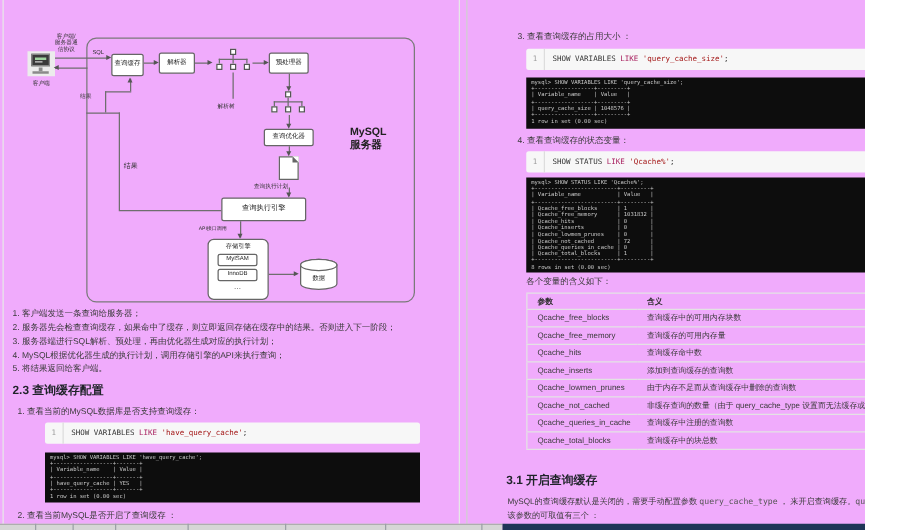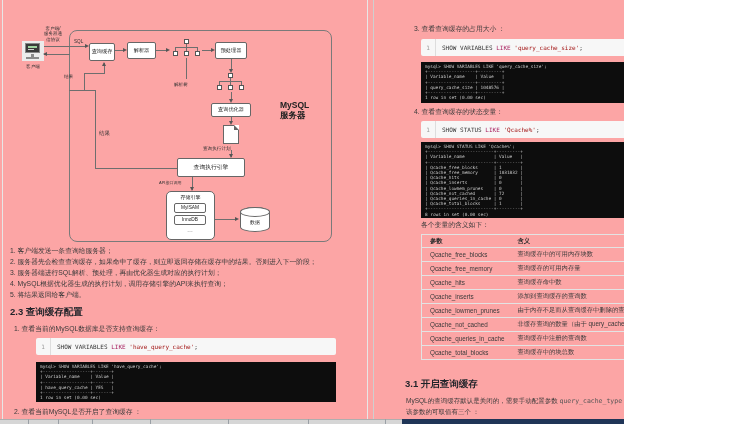--- a/index.html
+++ b/index.html
@@ -1,18 +1,18 @@
 <!DOCTYPE html>
 <html style="--kw: #a71d5d; --str: #a31515; --termbg: #0d0d0d; --navy: #1f3557;"><head>
 <meta charset="utf-8">
 <style>
   * { margin:0; padding:0; box-sizing:border-box; }
   html,body { background:#ffffff; }
   body { font-family:"Liberation Sans", sans-serif; color:#333; }
-  #root { position:relative; width:624px; height:424px; background:#fca5a5; overflow:hidden;padding-left:25px; }
+  #root { position:relative; width:692px; height:424px; background:#f0abfc; overflow:hidden;padding-left:25px; }
 
   
   .vdiv { position:absolute; top:0; bottom:0; width:1px; background:#cfcfcf; }
   .vdiv.light { background:#e7e7e7; }
 
   
   .server-rect { position:absolute; left:69px; top:30px; width:263px; height:212px;
                  border:1px solid #7a7a7a; border-radius:8px; }
   .dbox { position:absolute; background:#fff; border:1px solid #666; border-radius:2px;
           display:flex; align-items:center; justify-content:center;

